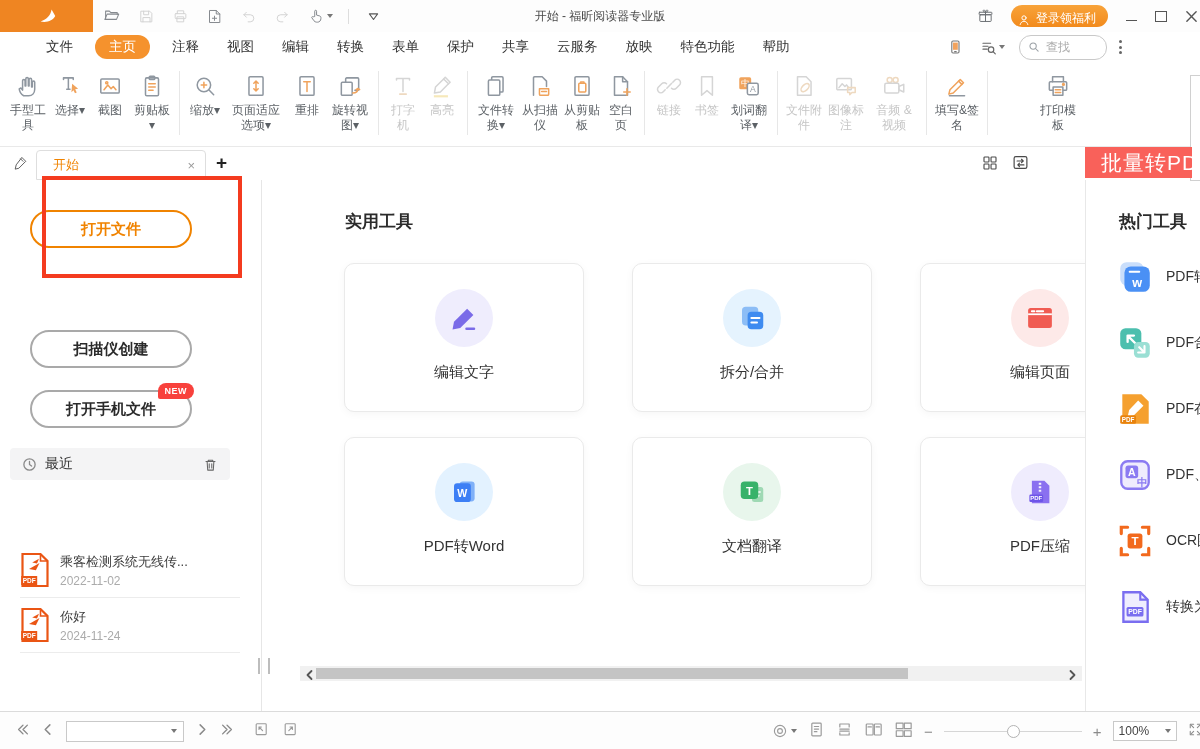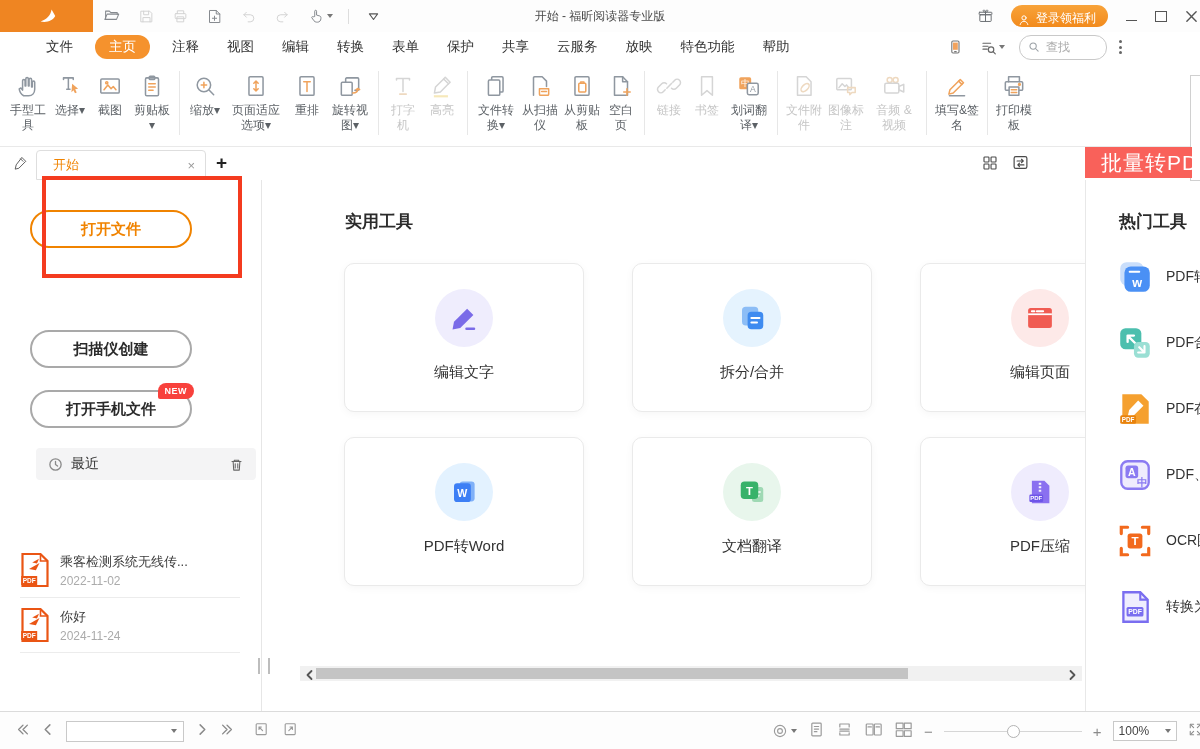--- a/index.html
+++ b/index.html
@@ -64,21 +64,21 @@
   .banner .blb{color:#fff;font-size:21px;font-weight:normal;letter-spacing:1px;white-space:nowrap;}
   
   .content{position:absolute;left:0;top:180px;width:1200px;height:531px;background:#fff;}
   .leftpanel{position:absolute;left:0;top:0;width:262px;height:531px;border-right:1px solid #e6e6e6;box-sizing:border-box;}
   .sbtn{position:absolute;left:30px;width:162px;height:38px;border-radius:19px;background:#fff;display:flex;align-items:center;
         justify-content:center;font-size:15px;font-weight:bold;box-sizing:border-box;}
   .sbtn.primary{border:2px solid #f08300;color:#f08300;}
   .sbtn.normal{border:2px solid #a9a9a9;color:#2b2b2b;}
   .newbadge{position:absolute;right:-4px;top:-9px;background:#f8413c;color:#fff;font-size:9px;font-weight:bold;
             padding:3px 7px;border-radius:8px 8px 8px 2px;letter-spacing:.5px;}
-  .recent-hd{position:absolute;left:36px;top:268px;width:220px;height:32px;background:#f4f4f5;border-radius:4px;
+  .recent-hd{position:absolute;left:10px;top:268px;width:220px;height:32px;background:#f4f4f5;border-radius:4px;
              display:flex;align-items:center;padding:0 12px;box-sizing:border-box;gap:8px;}
   .recent-hd .rtitle{font-size:14px;color:#333;flex:1;}
   .rrow{position:absolute;left:20px;width:220px;height:54px;display:flex;align-items:center;gap:10px;border-bottom:1px solid #ececec;}
   .rrow .fname{font-size:13px;color:#3c3c3c;white-space:nowrap;overflow:hidden;}
   .rrow .fdate{font-size:12px;color:#ababab;margin-top:3px;}
   
   .centerpanel{position:absolute;left:262px;top:0;width:823px;height:531px;overflow:hidden;}
   .section-title{position:absolute;left:83px;top:30px;font-size:17px;font-weight:600;color:#2b2b2b;}
   .card{position:absolute;width:240px;height:149px;background:#fff;border:1px solid #eaeaea;border-radius:10px;
         box-shadow:0 2px 8px rgba(0,0,0,.04);display:flex;flex-direction:column;align-items:center;box-sizing:border-box;}
@@ -477,21 +477,21 @@
               <path class="acc" d="M13.5 7.5l3 3"></path>
               <path d="M5 21h14"></path>
             </svg>
           </span>
         <span class="lb">填写&amp;签名</span>
       </div>
     </div>
     <div class="rsep"></div>
 
     <div class="rgroup">
-      <div class="ri" style="width:36px;">
+      <div class="ri" style="width:36px;margin-left:44px;">
         <span class="ic">
             <svg width="26" height="26" viewBox="0 0 24 24">
               <path d="M7 8V3.5h10V8"></path>
               <rect x="4" y="8" width="16" height="8" rx="1"></rect>
               <path d="M7.5 13h9v7.5h-9z" fill="#fff"></path>
               <path class="acc" d="M9.5 15.5h5M9.5 18h5"></path>
               <circle class="acc" cx="17" cy="10.5" r="0.8"></circle>
             </svg>
           </span>
         <span class="lb">打印模板</span>

